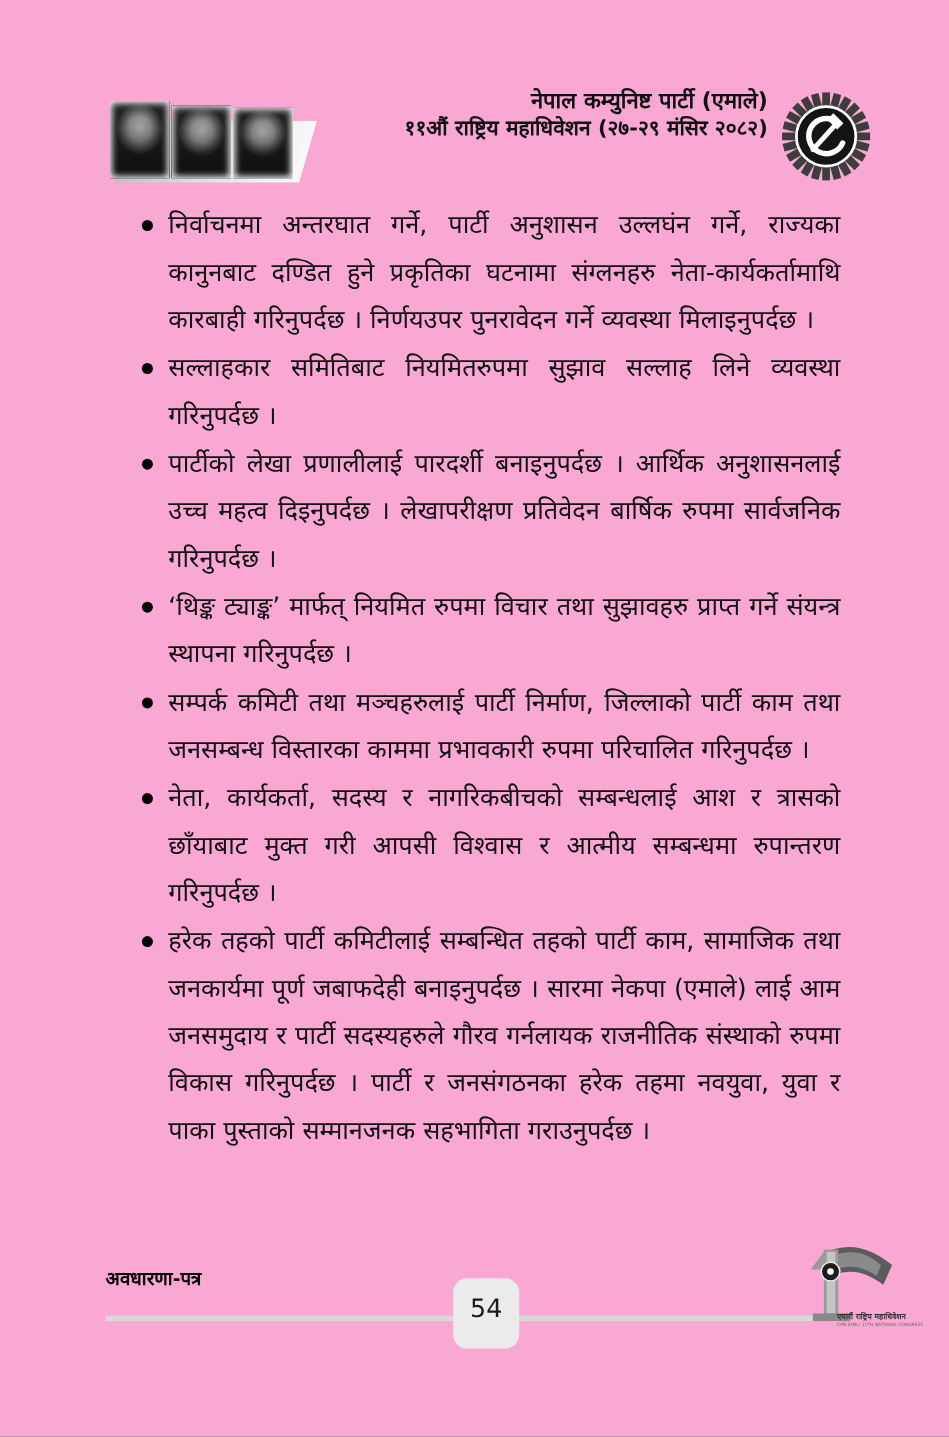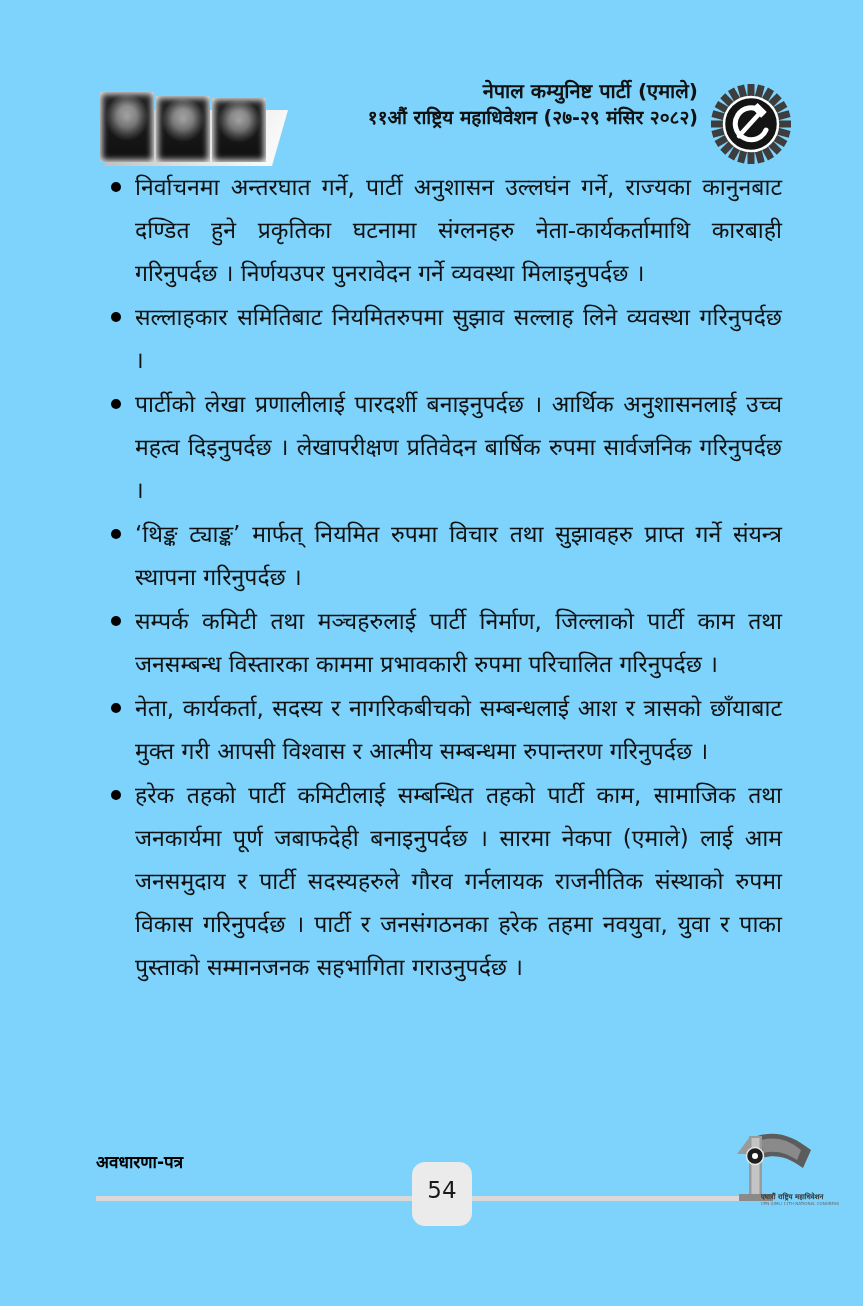--- a/index.html
+++ b/index.html
@@ -1,18 +1,18 @@
 <!DOCTYPE html>
 <html><head>
 <meta charset="utf-8">
 <style>
   html,body { margin:0; padding:0; background:#888; }
   .page {
     position:relative; width:863px; height:1306px; margin:0 auto;
-    background:#7dd3fc; overflow:hidden;
+    background:#f9a8d4; overflow:hidden;
     font-family:"DejaVu Sans", sans-serif; color:#111;
   }
 
   
   .photos { position:absolute; left:98px; top:84px; width:185px; height:86px; }
   .photo-bg {
     position:absolute; left:14px; top:26px; width:168px; height:56px;
     background:linear-gradient(100deg,#bdbdbd 0%,#e3e3e3 55%,#f8f8f8 95%);
     transform:skewX(-16deg);
   }
@@ -34,21 +34,21 @@
   }
   .header-text .h1 { font-size:20px; }
   .header-text .h2 { font-size:19px; }
   .header-text .h3 { font-size:17px; }
 
   .emblem { position:absolute; right:70px; top:82px; width:84px; height:84px; }
 
   
   .bullets {
     position:absolute; left:110px; right:81px; top:166px;
-    list-style:none; margin:0; padding:0;
+    list-style:none; margin:18px; padding:0;
   }
   .bullets li {
     position:relative; padding-left:25px; margin:0 0 1px 0;
     font-size:23px; line-height:43px; text-align:justify;
   }
   .bullets li .dot {
     position:absolute; left:1px; top:16px; width:10px; height:10px;
     border-radius:50%; background:#000;
   }
 

